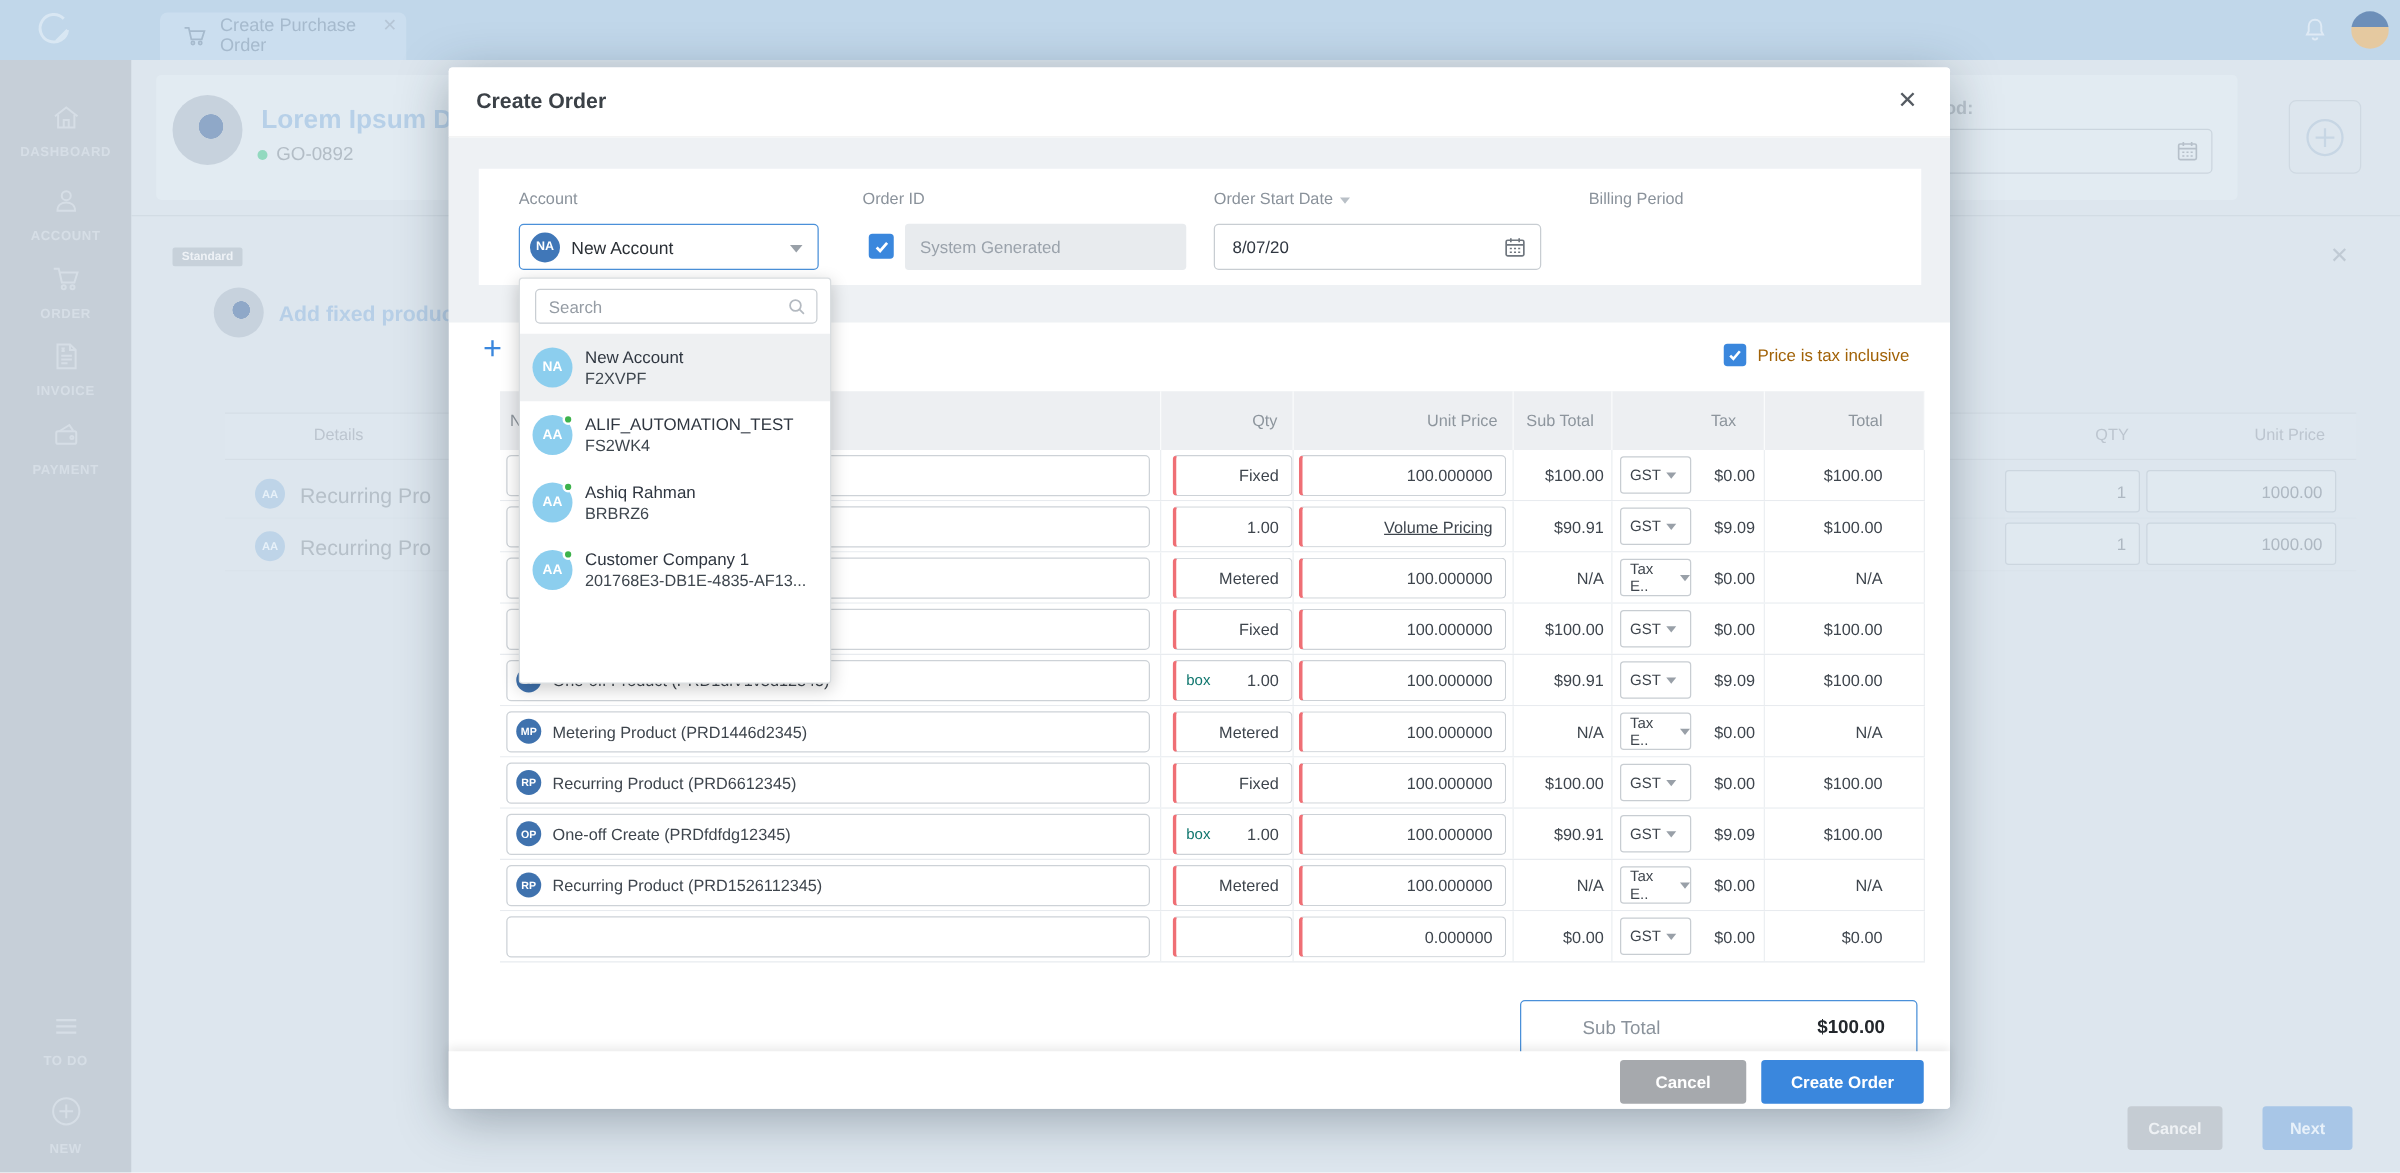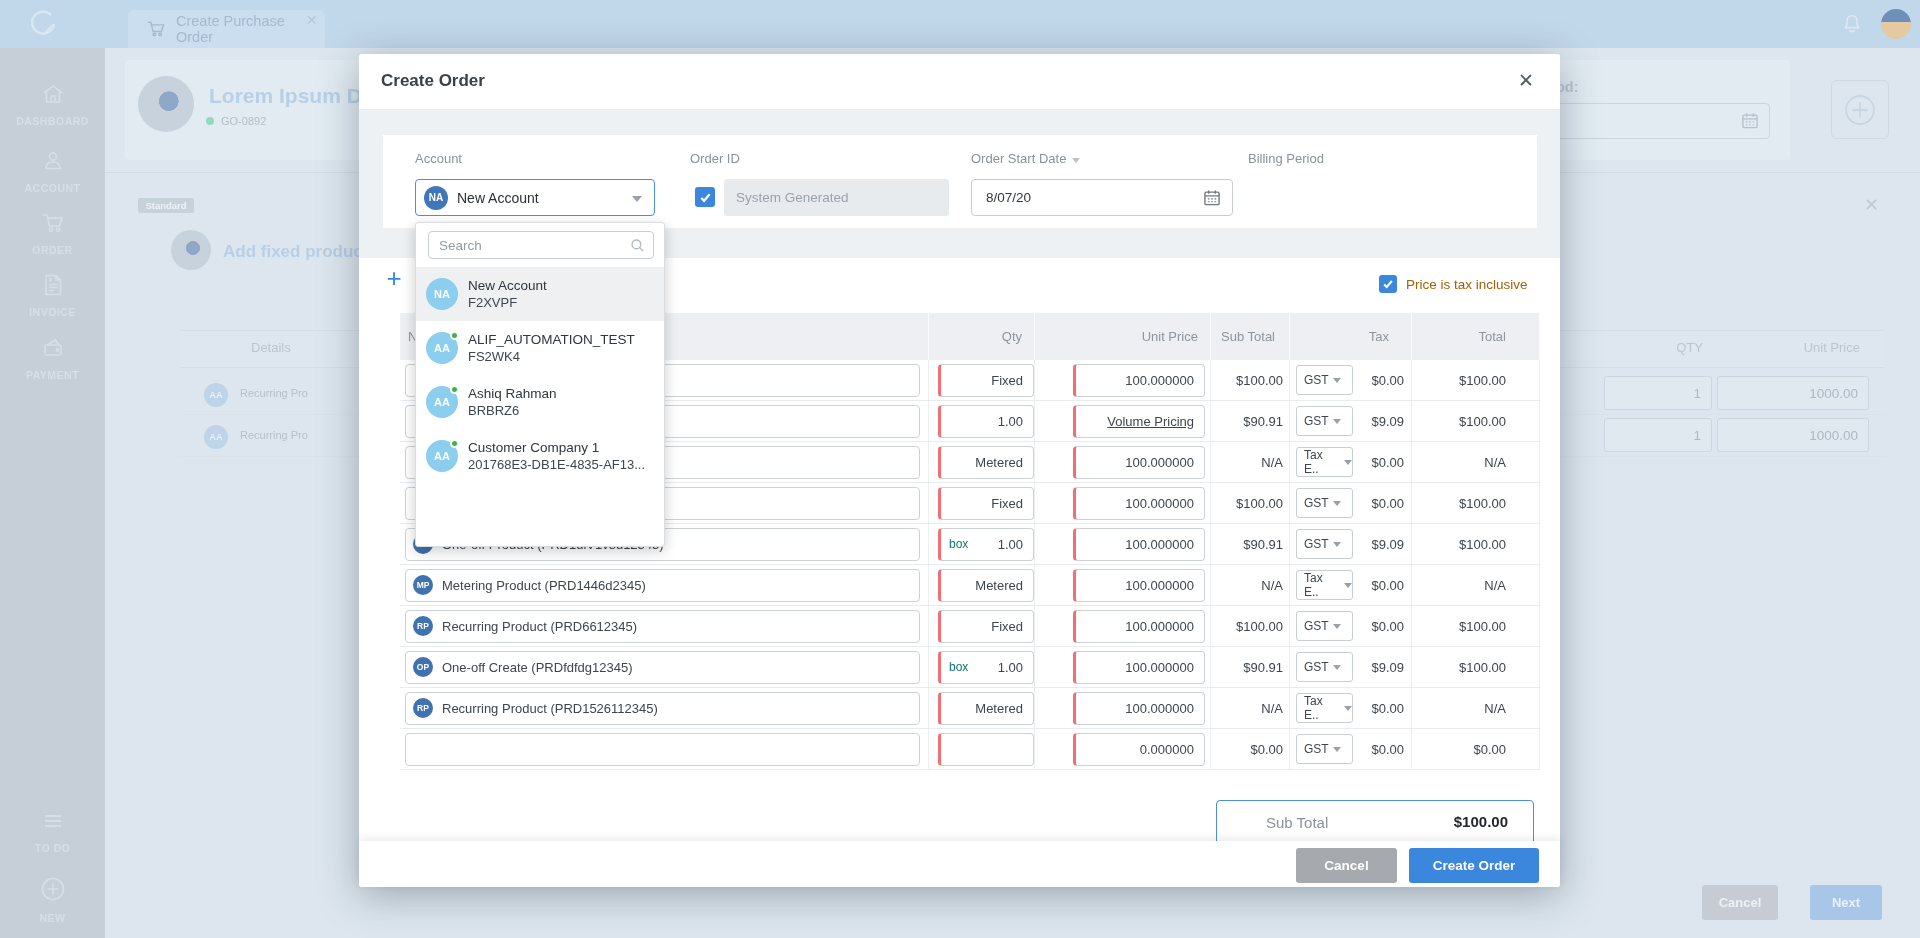--- a/index.html
+++ b/index.html
@@ -21,42 +21,42 @@
   .sb-item { position:absolute; left:0; width:105px; text-align:center; color:#d6dee6; }
   .sb-item .lbl { display:block; margin-top:4px; font-size:10.5px; font-weight:bold; letter-spacing:.5px; }
   .sb-ico { display:inline-block; }
 
   #bg-headercard { left:125px; top:60px; width:1665px; height:100px; background:#e2ebf2; border-radius:4px; }
   #bg-bigavatar { left:138px; top:76px; width:56px; height:56px; border-radius:50%;
                   background:radial-gradient(circle at 55% 45%, #8fa8c8 0 22%, #c7d2dd 23%); }
   #bg-title { left:209px; top:84px; font-size:21px; font-weight:bold; color:#b7d0e8; white-space:nowrap; }
   #bg-goline { left:206px; top:115px; display:flex; align-items:center; gap:7px; }
   #bg-godot { width:8px; height:8px; border-radius:50%; background:#92d9bf; }
-  #bg-gonum { color:#b3bdc6; font-size:11px; }
+  #bg-gonum { color:#b3bdc6; font-size:15px; }
   #bg-rightlabel { left:1556px; top:79px; font-size:14.5px; font-weight:bold; color:#bcc6cf; }
   #bg-dateinput { left:1500px; top:103px; width:270px; height:36px; border:1.5px solid #cbd5de; border-radius:4px; }
   #bg-datecal { right:9px; top:7px; position:absolute; }
   #bg-pluscard { left:1831px; top:80px; width:58px; height:59px; border:1.5px solid #cfd9e2; border-radius:6px;
                  display:flex; align-items:center; justify-content:center; }
   #bg-sectionline { left:105px; top:172px; width:1815px; height:1px; background:#d2dce4; }
   #bg-badge { left:138px; top:198px; width:56px; height:15px; background:#c7d1da; border-radius:2px;
               color:#eef2f6; font-size:9.5px; font-weight:bold; text-align:center; line-height:15px; }
   #bg-avatar2 { left:171px; top:230px; width:40px; height:40px; border-radius:50%;
                 background:radial-gradient(circle at 55% 45%, #8fa8c8 0 22%, #c7d2dd 23%); }
   #bg-sectitle { left:223px; top:242px; font-size:17px; font-weight:bold; color:#b7cfe7; white-space:nowrap; }
   #bg-close2 { left:1864px; top:194px; font-size:18px; color:#c0cad4; }
   #bg-thead { left:180px; top:330px; width:1705px; height:38px; background:#dee7ef;
               border-top:1px solid #d5dee6; border-bottom:1px solid #d5dee6; }
   #bg-h-details { left:251px; top:340px; font-size:13px; color:#bcc5cf; }
   #bg-h-qty { left:1650px; top:340px; width:53px; text-align:right; font-size:13px; color:#bcc5cf; }
   #bg-h-unit { left:1760px; top:340px; width:100px; text-align:right; font-size:13px; color:#bcc5cf; }
   .bg-row-sep { left:180px; width:1705px; height:1px; background:#dae3eb; }
   .bg-row-avatar { width:24px; height:24px; border-radius:50%; background:#bed4e8; color:#e7f1f9;
                    font-size:9px; font-weight:bold; display:flex; align-items:center; justify-content:center; }
-  .bg-row-name { color:#b6c0c9; font-size:11px; white-space:nowrap; }
+  .bg-row-name { color:#b6c0c9; font-size:17px; white-space:nowrap; }
   .bg-box { border:1px solid #ccd6df; background:#e0e9f0; border-radius:3px; height:34px;
             display:flex; align-items:center; justify-content:flex-end; padding-right:10px;
             color:#aeb8c2; font-size:13.5px; }
   #bg-btn-cancel { left:1702px; top:885px; width:76px; height:35px; background:#c5ccd3; border-radius:3px;
                    color:#eef1f4; font-weight:bold; font-size:13px; text-align:center; line-height:35px; }
   #bg-btn-next { left:1810px; top:885px; width:72px; height:35px; background:#a8c6e7; border-radius:3px;
                  color:#e8f1fa; font-weight:bold; font-size:13px; text-align:center; line-height:35px; }
 
   
   #modal { left:359px; top:54px; width:1201px; height:833px; background:#fff; border-radius:3px;
@@ -119,21 +119,21 @@
   .mrow .mc { border-right:1px solid #eceff2; }
   .name-box { margin-left:5px; width:515px; height:33px; border:1px solid #cdd2d7; border-radius:4px;
               display:flex; align-items:center; background:#fff; }
   .badge { width:20px; height:20px; border-radius:50%; background:#3f72ae; color:#fff; font-size:8.5px;
            font-weight:bold; display:flex; align-items:center; justify-content:center; margin-left:7px; }
   .name-text { margin-left:9px; font-size:13px; color:#3e454d; white-space:nowrap; overflow:hidden; }
   .qty-box { width:96px; height:33px; border:1px solid #cdd2d7; border-left:3px solid #ef6f75; border-radius:4px;
              display:flex; align-items:center; background:#fff; padding:0 10px 0 8px; }
   .qty-unit { font-size:12px; color:#0f766e; }
   .qty-val { flex:1; text-align:right; font-size:13px; color:#3e454d; }
-  .unit-box { width:132px; height:33px; margin-right:5px; border:1px solid #cdd2d7; border-left:3px solid #ef6f75;
+  .unit-box { width:166px; height:33px; margin-right:5px; border:1px solid #cdd2d7; border-left:3px solid #ef6f75;
               border-radius:4px; display:flex; align-items:center; justify-content:flex-end; background:#fff;
               padding-right:10px; }
   .unit-val { font-size:13px; color:#3e454d; }
   .vp-link { text-decoration:underline; cursor:pointer; }
   .tax-select { position:absolute; left:6px; top:5px; width:57px; height:30px; border:1px solid #c8cdd2;
                 border-radius:3px; display:flex; align-items:center; padding-left:7px; gap:4px;
                 font-size:12px; color:#3e454d; cursor:pointer; background:#fff; }
   .tax-select .chev { border-left-width:4px; border-right-width:4px; border-top-width:5px; }
   .tax-amt { position:absolute; right:7px; font-size:13px; color:#3e454d; }
 
@@ -342,21 +342,21 @@
       <div id="modal-close">✕</div>
     </div>
     <div id="modal-graystrip"></div>
 
     <div id="form-card">
       <div class="f-label" style="left:32px">Account</div>
       <div class="f-label" style="left:307px">Order ID</div>
       <div class="f-label" style="left:588px">
         <span>Order Start Date</span><span class="f-sort"></span>
       </div>
-      <div class="f-label" style="left:865px">Billing Period</div>
+      <div class="f-label" style="left:888px">Billing Period</div>
 
       <div id="acct-select">
         <span id="acct-avatar">NA</span>
         <span id="acct-value">New Account</span>
         <i class="chev"></i>
       </div>
 
       <div id="oid-check" class="checkbox">
         <svg width="13" height="13" viewBox="0 0 14 14" fill="none" stroke="#fff" stroke-width="2.4">
           <path d="M2.5 7.5 L5.5 10.5 L11.5 3.5"></path>

